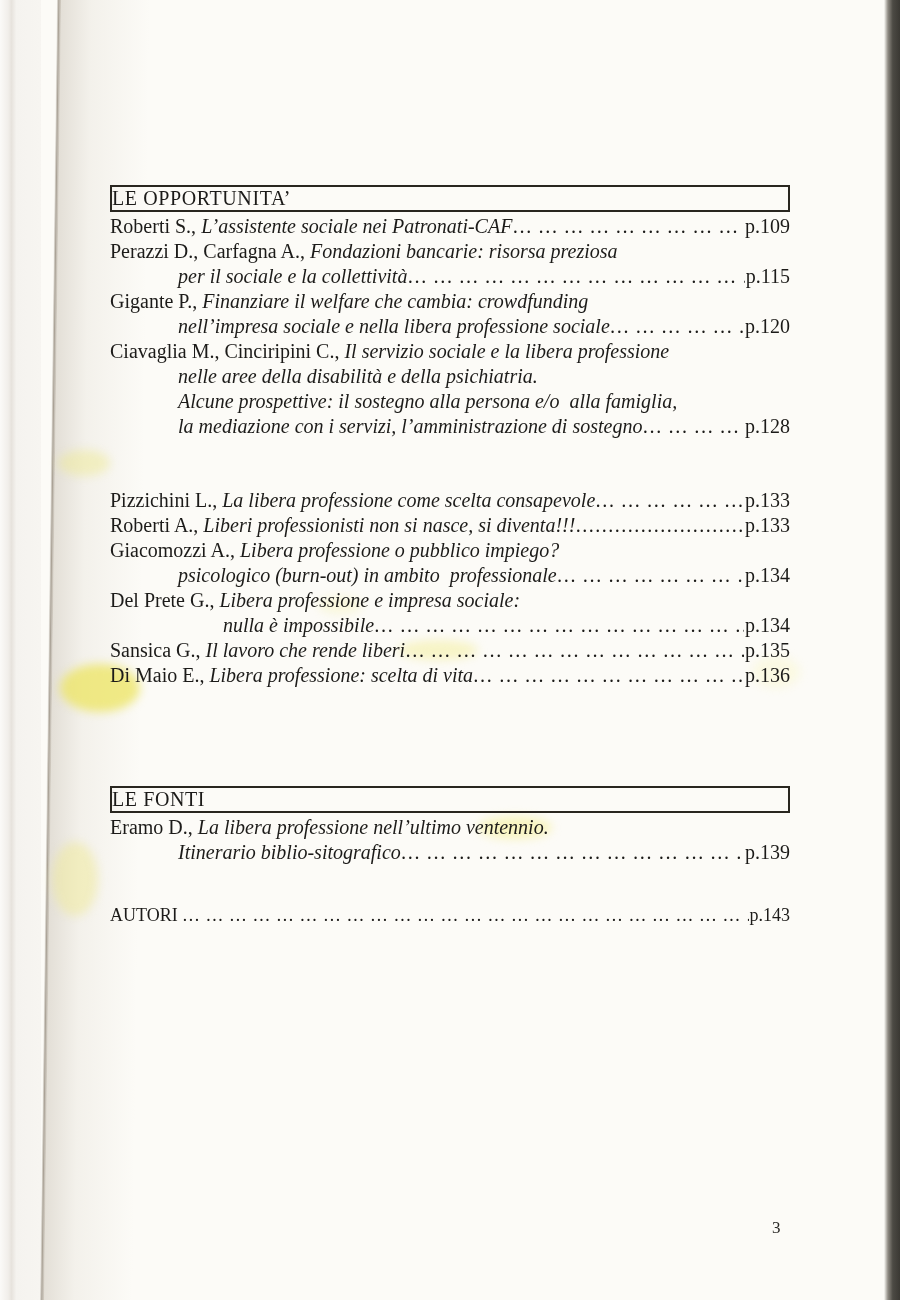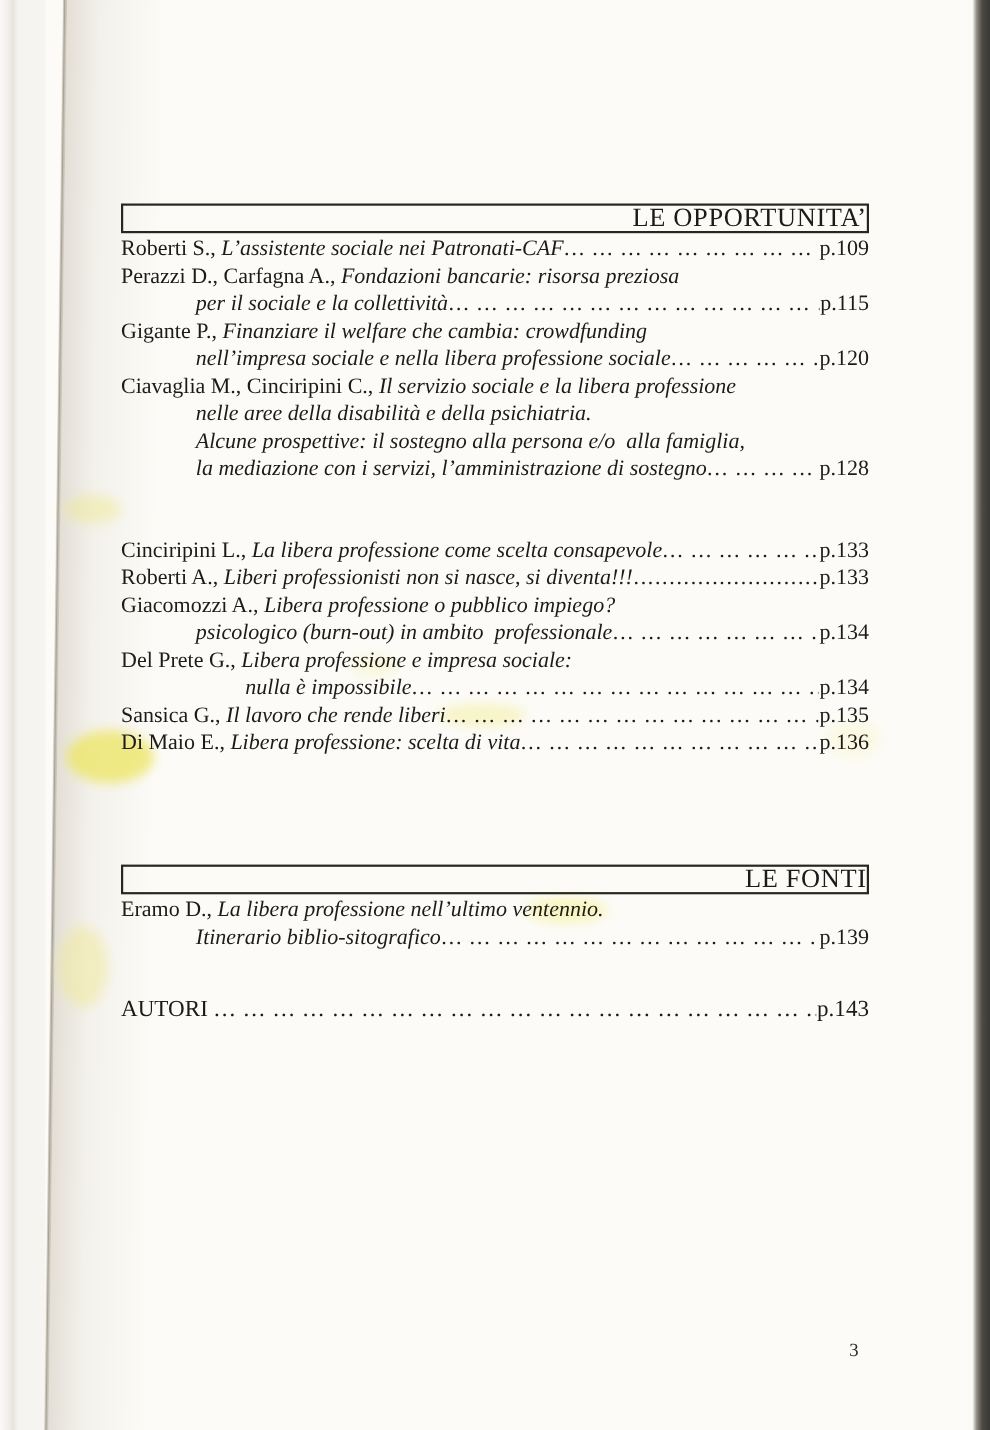--- a/index.html
+++ b/index.html
@@ -42,43 +42,43 @@
     pointer-events:none;
   }
   
   .section{position:absolute;left:110px;width:680px;}
   #sec0{top:185px}
   #sec1{top:486px}
   #sec2{top:786px}
   .sec-box{
     border:2px solid #29261f;
     height:23px;
-    display:flex;align-items:center;justify-content:flex-end;
-    font-size:24px;letter-spacing:0.6px;
+    display:flex;align-items:center;justify-content:flex-start;
+    font-size:20px;letter-spacing:0.6px;
     background:transparent;
   }
   .section-rows{margin-top:2px;}
   .row{
     display:flex;align-items:baseline;
     height:25px;font-size:20px;line-height:25px;text-align:center;
   }
   .indent0{padding-left:0;}
   .indent1{padding-left:68px;}
   .indent2{padding-left:113px;}
   .t-roman{white-space:pre;}
   .t-italic{font-style:italic;white-space:pre;}
   .leader{
     flex:1;overflow:hidden;white-space:nowrap;
     font-style:italic;letter-spacing:1.5px;
     margin:0 1px;min-width:8px;
   }
   .t-page{white-space:pre;}
   .autori-row{
     position:absolute;left:110px;top:905px;width:680px;
-    display:flex;align-items:flex-end;font-size:21px;
+    display:flex;align-items:flex-end;font-size:18px;
   }
   .page-number{
     position:absolute;left:772px;top:1218px;
     font-size:17px;color:#2b2a27;
   }
 </style>
 </head>
 <body>
 
 <div class="page">
@@ -141,21 +141,21 @@
           <span class="t-italic">la mediazione con i servizi, l’amministrazione di sostegno</span>
           <span class="leader">… … … … … … … … … … … … … … … … … … … … … … … … … … … … … … … … … … … … … … … … … … … … … … … … … … … … … … … … … … … … … … … … … … … … … … … … … … … … … … … … … … … … … … … … … … … … … … … … … … … … … … … … … … … … … … </span>
           <span class="t-page">p.128</span>
         </div>
       </div>
   </div>
 
   <div class="section" id="sec1">
     <div class="section-rows">
         <div class="row indent0">
-          <span class="t-roman">Cinciripini L., </span>
+          <span class="t-roman">Pizzichini L., </span>
           <span class="t-italic">La libera professione come scelta consapevole</span>
           <span class="leader">… … … … … … … … … … … … … … … … … … … … … … … … … … … … … … … … … … … … … … … … … … … … … … … … … … … … … … … … … … … … … … … … … … … … … … … … … … … … … … … … … … … … … … … … … … … … … … … … … … … … … … … … … … … … … … </span>
           <span class="t-page">p.133</span>
         </div>
         <div class="row indent0">
           <span class="t-roman">Roberti A., </span>
           <span class="t-italic">Liberi professionisti non si nasce, si diventa!!!</span>
           <span class="leader">............................................................................................................................................................................................................................</span>
           <span class="t-page">p.133</span>
         </div>

